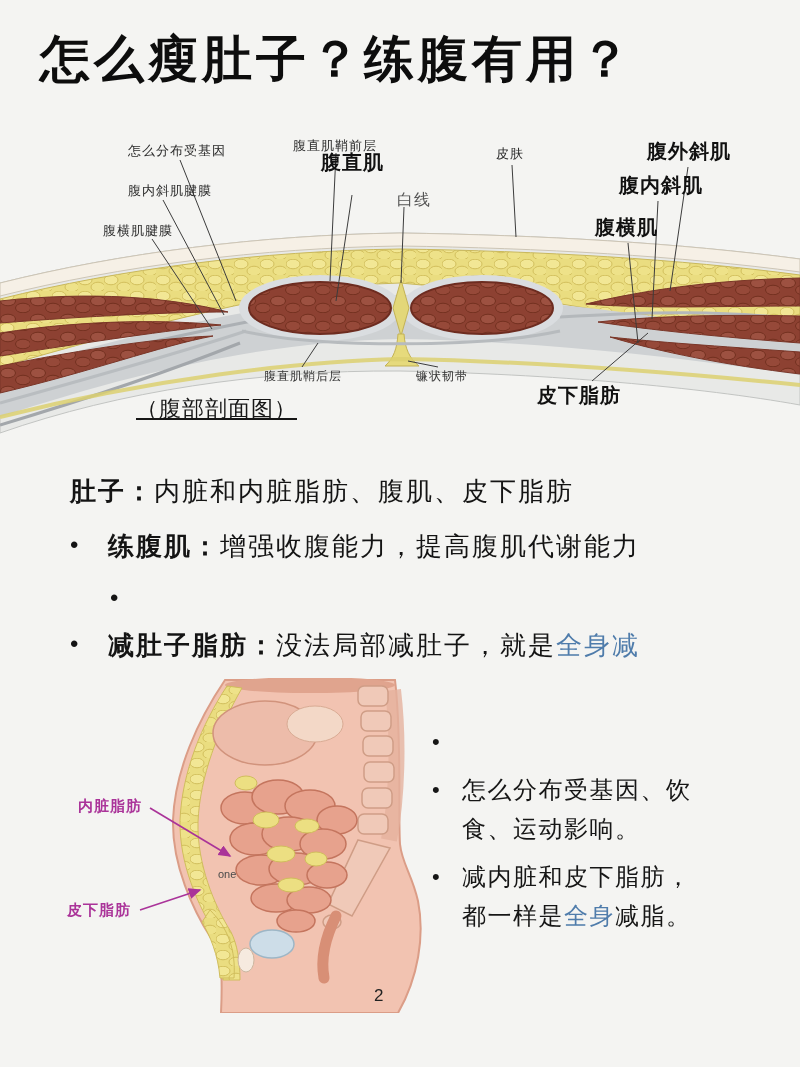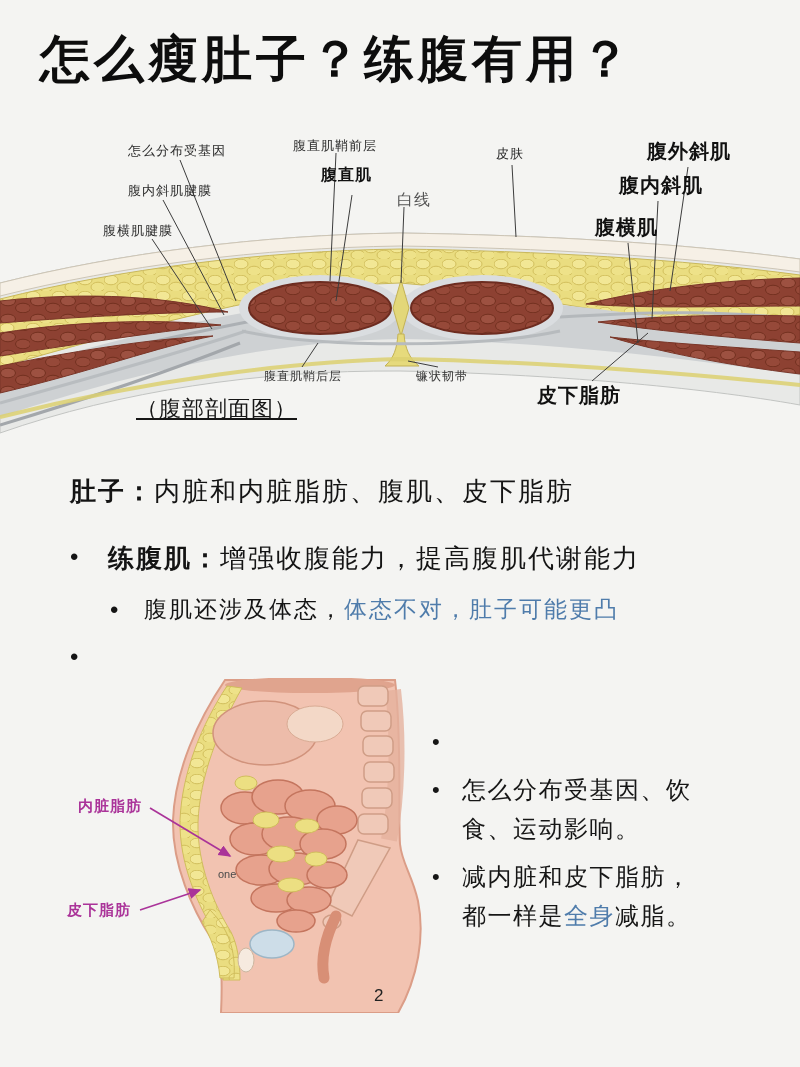--- a/index.html
+++ b/index.html
@@ -23,21 +23,21 @@
   .sm2 { font-size:12px; color:#333; }
   .xs  { font-size:16px; color:#555; }
   .big { font-size:20px; font-weight:bold; color:#111; }
   .caption { position:absolute; left:136px; top:394px; font-size:22px; letter-spacing:1px; color:#161616;text-decoration:underline; }
   
   .textblock { position:absolute; left:70px; top:474px; width:690px; font-size:26px; letter-spacing:2px; color:#141414; }
   .trow { display:flex; align-items:flex-start; margin-bottom:18px; }
   .trow .blt { width:38px; flex:none; font-size:24px; padding-top:2px; }
   .trow.sub { margin-left:40px; font-size:23px; margin-bottom:16px; }
   .trow.sub .blt { width:34px; }
-  .t1 { margin-bottom:32px; }
+  .t1 { margin-bottom:20px; }
   .lead { font-weight:bold; }
   .blue { color:#4f7cab; }
   
   .rbullets { position:absolute; left:432px; top:722px; width:290px; font-size:24px; letter-spacing:1.5px; line-height:39px; color:#161616; }
   .rb { display:flex; margin-bottom:9px; }
   .rb .blt { width:30px; flex:none; font-size:22px; }
   .rb .txt { width:242px; }
   
   .mag { position:absolute; font-size:15px; font-weight:bold; color:#aa3399; letter-spacing:1px; white-space:nowrap; }
   .pagenum { position:absolute; left:374px; top:986px; font-size:17px; color:#222; }
@@ -115,21 +115,21 @@
     <line x1="302" y1="252" x2="318" y2="228"></line>
     <line x1="438" y1="252" x2="408" y2="246"></line>
     <line x1="592" y1="266" x2="648" y2="218"></line>
   </g>
 </svg>
 
 <div class="dlabel sm" style="left:128px;top:142px">怎么分布受基因</div>
 <div class="dlabel sm" style="left:128px;top:182px">腹内斜肌腱膜</div>
 <div class="dlabel sm" style="left:103px;top:222px">腹横肌腱膜</div>
 <div class="dlabel sm" style="left:293px;top:137px">腹直肌鞘前层</div>
-<div class="dlabel big" style="left:321px;top:165px;font-size:16px">腹直肌</div>
+<div class="dlabel big" style="left:321px;top:149px;font-size:20px">腹直肌</div>
 <div class="dlabel xs" style="left:397px;top:190px">白线</div>
 <div class="dlabel sm" style="left:496px;top:145px">皮肤</div>
 <div class="dlabel big" style="left:647px;top:138px">腹外斜肌</div>
 <div class="dlabel big" style="left:619px;top:172px">腹内斜肌</div>
 <div class="dlabel big" style="left:595px;top:214px">腹横肌</div>
 <div class="dlabel sm2" style="left:264px;top:368px">腹直肌鞘后层</div>
 <div class="dlabel sm2" style="left:416px;top:368px">镰状韧带</div>
 <div class="dlabel big" style="left:537px;top:382px">皮下脂肪</div>
 <div class="caption">（腹部剖面图）</div>
 
@@ -137,24 +137,24 @@
   <div class="trow t1">
     <span class="lead">肚子：</span>
       <span>内脏和内脏脂肪、腹肌、皮下脂肪</span>
   </div>
   <div class="trow">
     <span class="blt">•</span>
     <span class="ttxt"><span class="lead">练腹肌：</span><span>增强收腹能力，提高腹肌代谢能力</span></span>
   </div>
   <div class="trow sub">
     <span class="blt">•</span>
-    <span class="ttxt"><span>腹肌还涉及体态，</span><span class="blue">体态不对，肚子可能更凸</span></span>
   </div>
   <div class="trow">
     <span class="blt">•</span>
+    <span class="ttxt"><span class="lead">减肚子脂肪：</span><span>没法局部减肚子，就是</span><span class="blue">全身减</span></span>
   </div>
 </div>
 
 <svg class="abs" style="left:60px;top:678px" width="370" height="335" viewBox="0 0 370 335">
 
   <path d="M165,2 C138,42 115,92 113,142 C112,187 133,232 151,260 C161,274 163,292 161,335 L338,335 C358,300 365,258 358,223 C352,196 342,186 340,166 C338,136 342,60 335,2 Z" fill="#f2c3b1" stroke="#db9d87" stroke-width="2"></path>
   <ellipse cx="250" cy="7" rx="85" ry="8" fill="#e0a48e"></ellipse>
   <path d="M333,12 C339,62 337,120 329,162" stroke="#e5b29e" stroke-width="16" fill="none" opacity="0.8"></path>
 
   <path d="M167,8 C142,46 122,94 120,142 C119,185 138,228 156,256 C162,266 164,280 163,302 L180,302 C180,282 177,266 171,254 C154,227 137,186 138,144 C140,98 158,52 182,10 Z" fill="url(#fatTex)" stroke="#d0bd5c" stroke-width="1"></path>

